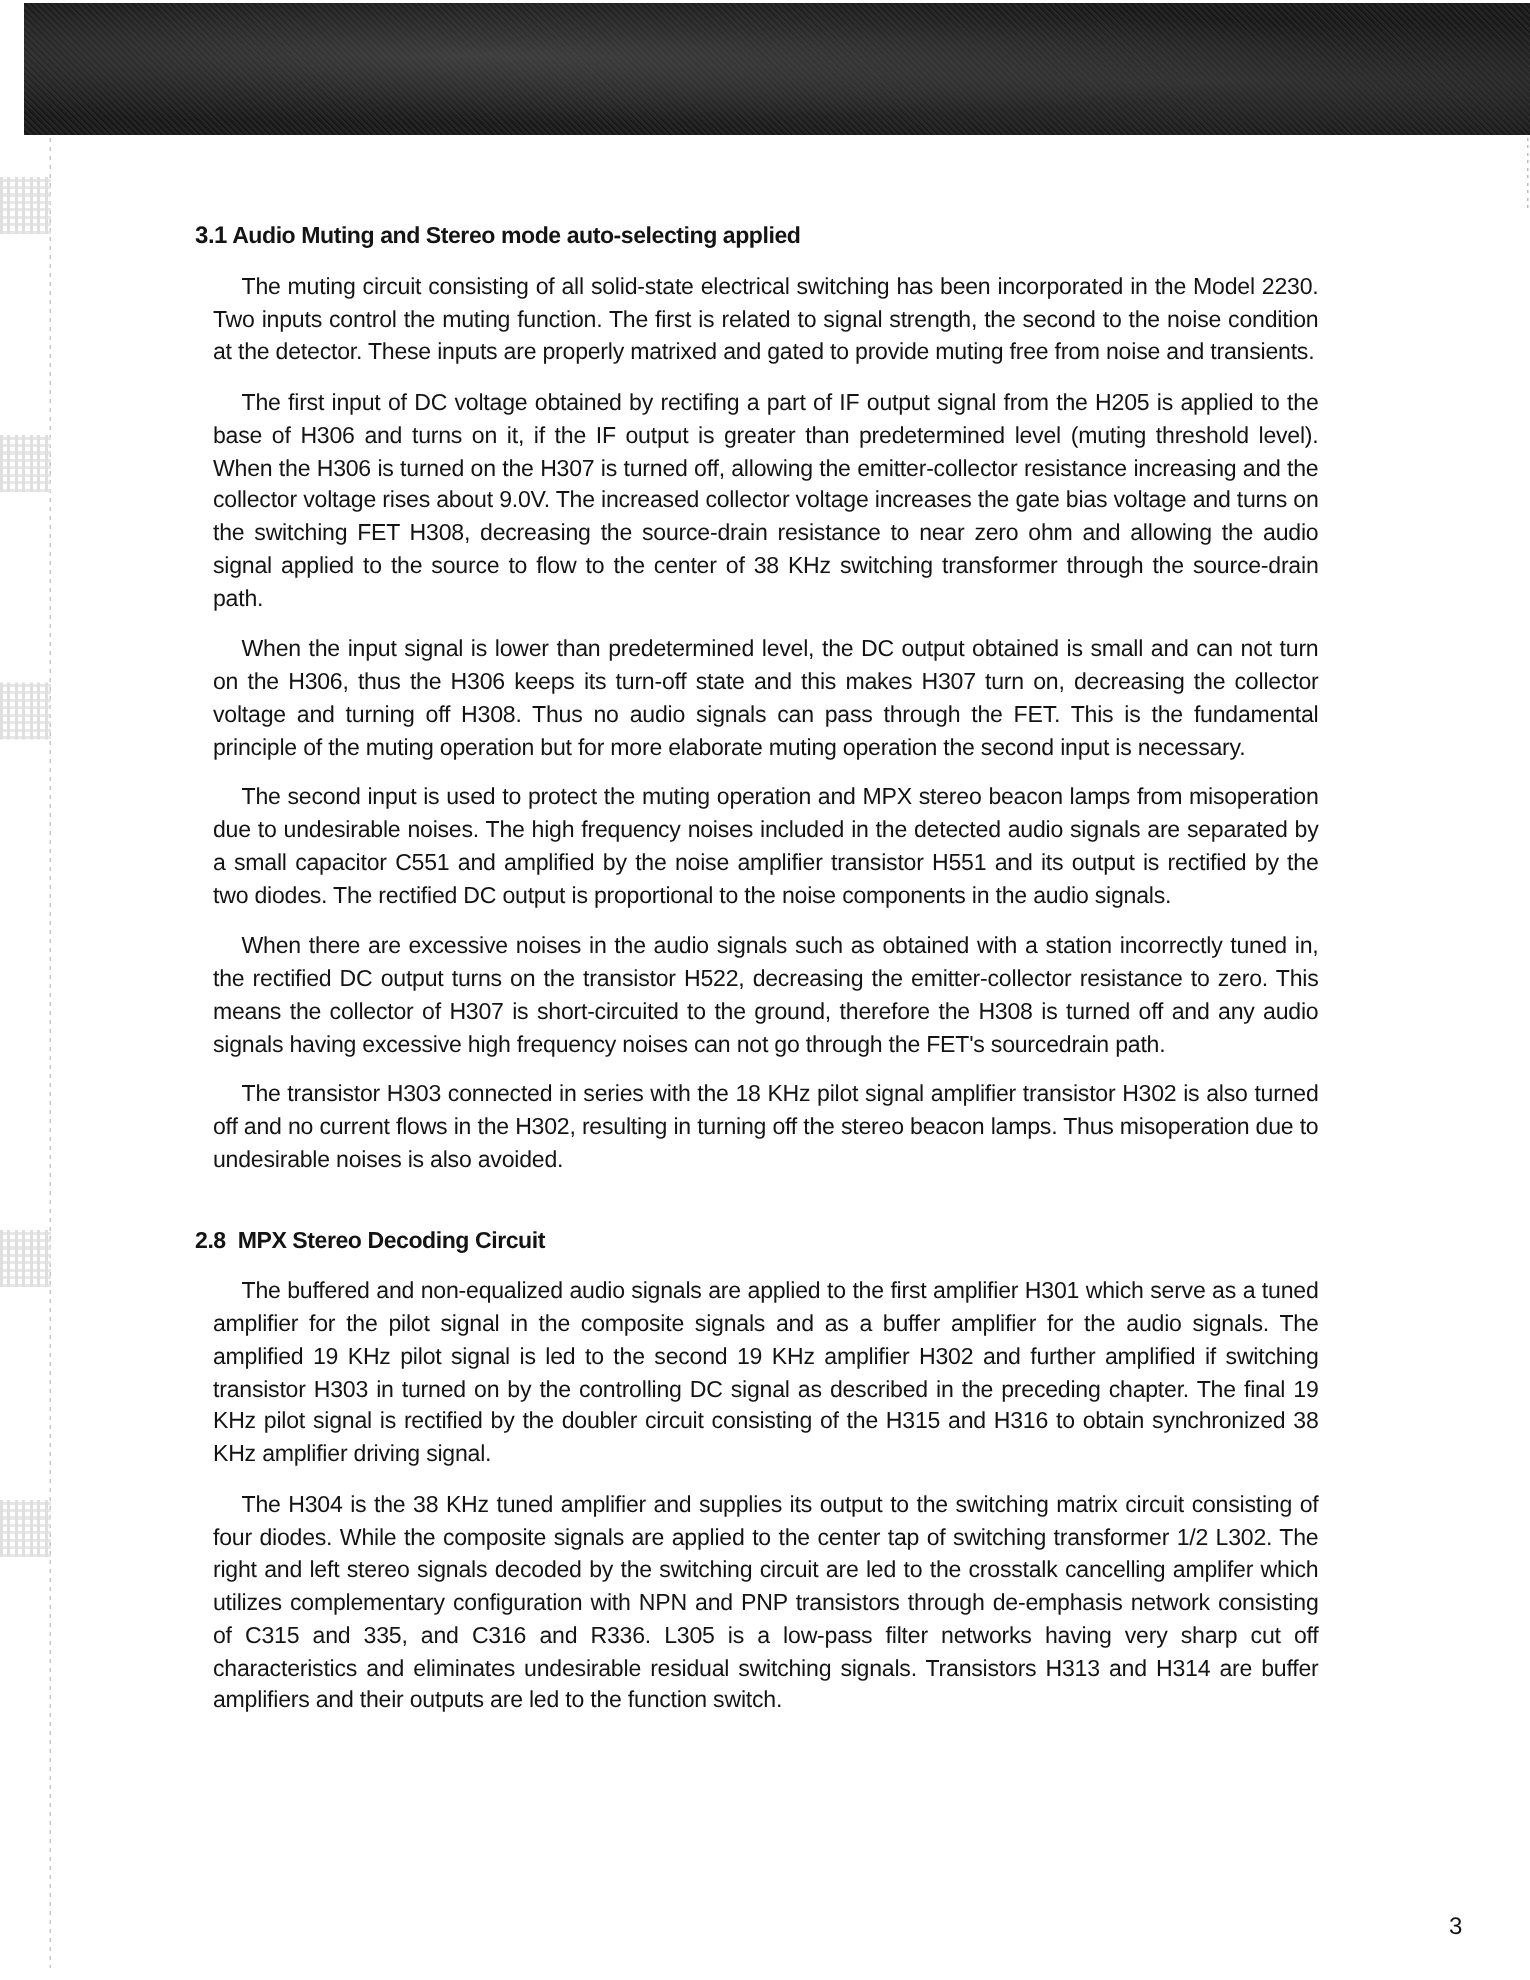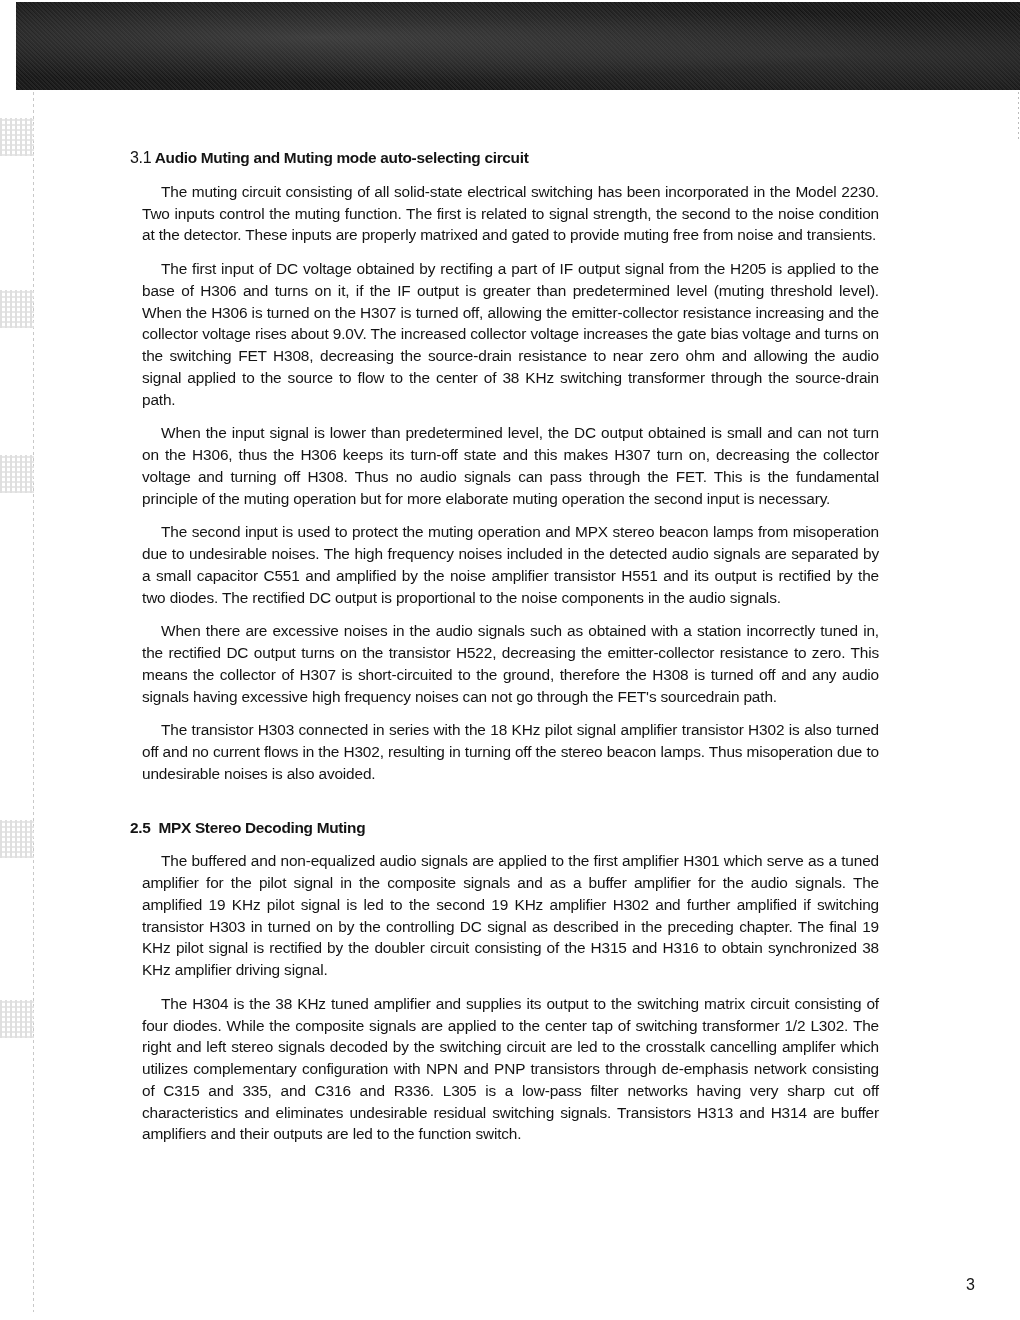--- a/index.html
+++ b/index.html
@@ -58,21 +58,21 @@
       line-height: 21.75px;
       letter-spacing: -0.15px;
     }
     .section-title {
       font-weight: bold;
       font-size: 15.4px;
       margin: 0;
       letter-spacing: -0.3px;
     }
     .section-title .num {
-      font-weight: normal;
+      font-weight: bold;
       font-size: 16px;
     }
     .para {
       margin: 12px;
       text-indent: 19px;
       text-align: justify;
     }
     .section-gap { height: 20px; }
     .page-number {
       position: absolute;
@@ -90,32 +90,32 @@
 <div class="right-edge-line"></div>
 <div class="punch-hole" style="top:118px;"></div>
 <div class="punch-hole" style="top:290px;"></div>
 <div class="punch-hole" style="top:455px;"></div>
 <div class="punch-hole" style="top:820px;"></div>
 <div class="punch-hole" style="top:1000px;"></div>
 
 <div class="content">
 
   <section>
-    <h2 class="section-title"><span class="num">3.1</span> <span>Audio Muting and Muting mode auto-selecting circuit</span></h2>
+    <h2 class="section-title"><span class="num">3.1</span> <span>Audio Muting and Stereo mode auto-selecting applied</span></h2>
     <p class="para">The muting circuit consisting of all solid-state electrical switching has been incorporated in the Model 2230. Two inputs control the muting function. The first is related to signal strength, the second to the noise condition at the detector. These inputs are properly matrixed and gated to provide muting free from noise and transients.</p>
     <p class="para">The first input of DC voltage obtained by rectifing a part of IF output signal from the H205 is applied to the base of H306 and turns on it, if the IF output is greater than predetermined level (muting threshold level). When the H306 is turned on the H307 is turned off, allowing the emitter-collector resistance increasing and the collector voltage rises about 9.0V. The increased collector voltage increases the gate bias voltage and turns on the switching FET H308, decreasing the source-drain resistance to near zero ohm and allowing the audio signal applied to the source to flow to the center of 38 KHz switching transformer through the source-drain path.</p>
     <p class="para">When the input signal is lower than predetermined level, the DC output obtained is small and can not turn on the H306, thus the H306 keeps its turn-off state and this makes H307 turn on, decreasing the collector voltage and turning off H308. Thus no audio signals can pass through the FET. This is the fundamental principle of the muting operation but for more elaborate muting operation the second input is necessary.</p>
     <p class="para">The second input is used to protect the muting operation and MPX stereo beacon lamps from misoperation due to undesirable noises. The high frequency noises included in the detected audio signals are separated by a small capacitor C551 and amplified by the noise amplifier transistor H551 and its output is rectified by the two diodes. The rectified DC output is proportional to the noise components in the audio signals.</p>
     <p class="para">When there are excessive noises in the audio signals such as obtained with a station incorrectly tuned in, the rectified DC output turns on the transistor H522, decreasing the emitter-collector resistance to zero. This means the collector of H307 is short-circuited to the ground, therefore the H308 is turned off and any audio signals having excessive high frequency noises can not go through the FET's sourcedrain path.</p>
     <p class="para">The transistor H303 connected in series with the 18 KHz pilot signal amplifier transistor H302 is also turned off and no current flows in the H302, resulting in turning off the stereo beacon lamps. Thus misoperation due to undesirable noises is also avoided.</p>
   </section>
 
   <div class="section-gap"></div>
 
   <section>
-    <h2 class="section-title"><span>2.5</span>&nbsp; <span>MPX Stereo Decoding Muting</span></h2>
+    <h2 class="section-title"><span>2.8</span>&nbsp; <span>MPX Stereo Decoding Circuit</span></h2>
     <p class="para">The buffered and non-equalized audio signals are applied to the first amplifier H301 which serve as a tuned amplifier for the pilot signal in the composite signals and as a buffer amplifier for the audio signals. The amplified 19 KHz pilot signal is led to the second 19 KHz amplifier H302 and further amplified if switching transistor H303 in turned on by the controlling DC signal as described in the preceding chapter. The final 19 KHz pilot signal is rectified by the doubler circuit consisting of the H315 and H316 to obtain synchronized 38 KHz amplifier driving signal.</p>
     <p class="para">The H304 is the 38 KHz tuned amplifier and supplies its output to the switching matrix circuit consisting of four diodes. While the composite signals are applied to the center tap of switching transformer 1/2 L302. The right and left stereo signals decoded by the switching circuit are led to the crosstalk cancelling amplifer which utilizes complementary configuration with NPN and PNP transistors through de-emphasis  network  consisting of C315 and 335, and C316 and R336. L305 is a low-pass filter networks having very sharp cut off characteristics and eliminates undesirable residual switching signals. Transistors H313 and H314 are buffer amplifiers and their outputs are led to the function switch.</p>
   </section>
 
 </div>
 
 <div class="page-number">3</div>
 
 </body></html>

